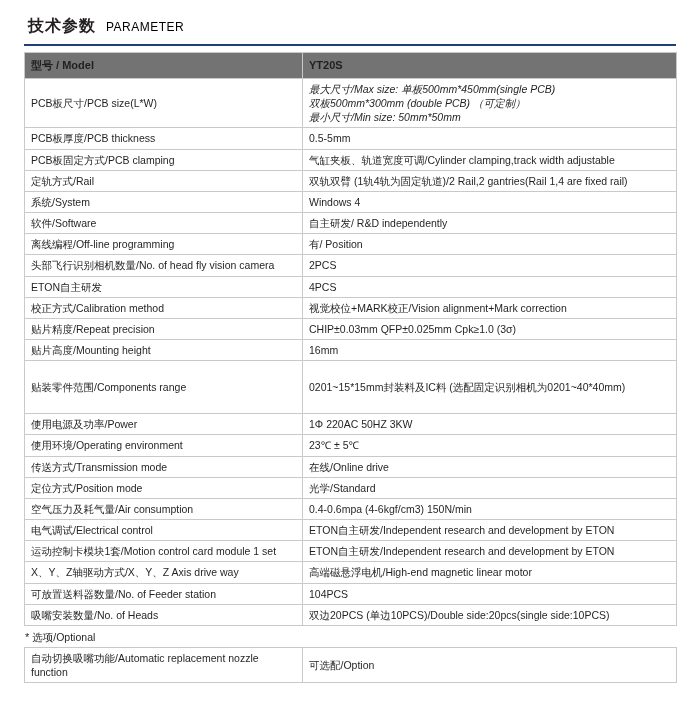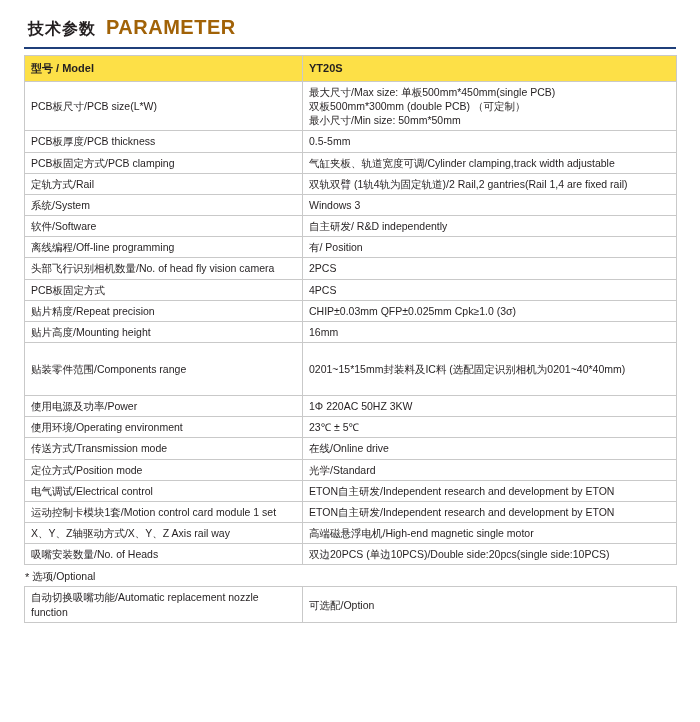--- a/index.html
+++ b/index.html
@@ -33,24 +33,24 @@
     gap: 10px;
     padding-left: 4px;
   }
   .title-cn {
     font-size: 16px;
     font-weight: bold;
     letter-spacing: 1px;
     color: #231f20;
   }
   .title-en {
-    font-size: 20px;
-    font-weight: bold;
+    font-size: 12px;
+    font-weight: normal;
     letter-spacing: 0.5px;
-    color: #a16207;
+    color: #000000;
   }
   .header-rule {
     margin-top: 7px;
     height: 2px;
     background: #1f3f7a;
     width: 100%;
   }
   
   table.spec {
     width: 100%;
@@ -62,27 +62,27 @@
   table.spec col.c1 { width: 278px; }
   table.spec col.c2 { width: 374px; }
   table.spec td, table.spec th {
     border: 1px solid #c9c9c9;
     padding: 3px 6px;
     vertical-align: middle;
     text-align: left;
     font-weight: normal;
   }
   tr.head-row th {
-    background: #fde047;
+    background: #737373;
     font-weight: bold;
     font-size: 11px;
     padding: 5px 6px;
   }
   tr.tall td { height: 46px; vertical-align: middle; }
-  .cell-lines > div { white-space: nowrap; }
+  .cell-lines > div { white-space: nowrap; font-style: italic; }
   
   .optional-bar {
     margin-top: 5px;
     margin-bottom: 2px;
     font-size: 10.5px;
     display: flex;
     align-items: center;
     gap: 3px;
     padding-left: 1px;
   }
@@ -146,37 +146,41 @@
       <tr>
         <td>PCB板固定方式/PCB clamping</td>
         <td>气缸夹板、轨道宽度可调/Cylinder clamping,track width adjustable</td>
       </tr>
       <tr>
         <td>定轨方式/Rail</td>
         <td>双轨双臂 (1轨4轨为固定轨道)/2 Rail,2 gantries(Rail 1,4 are fixed rail)</td>
       </tr>
       <tr>
         <td>系统/System</td>
-        <td>Windows 3</td>
+        <td>Windows 4</td>
       </tr>
       <tr>
         <td>软件/Software</td>
         <td>自主研发/ R&amp;D independently</td>
       </tr>
       <tr>
         <td>离线编程/Off-line programming</td>
         <td>有/ Position</td>
       </tr>
       <tr>
         <td>头部飞行识别相机数量/No. of head fly vision camera</td>
         <td>2PCS</td>
       </tr>
       <tr>
-        <td>PCB板固定方式</td>
+        <td>ETON自主研发</td>
         <td>4PCS</td>
+      </tr>
+      <tr>
+        <td>校正方式/Calibration method</td>
+        <td>视觉校位+MARK校正/Vision alignment+Mark correction</td>
       </tr>
       <tr>
         <td>贴片精度/Repeat precision</td>
         <td>CHIP±0.03mm  QFP±0.025mm  Cpk≥1.0 (3σ)</td>
       </tr>
       <tr>
         <td>贴片高度/Mounting height</td>
         <td>16mm</td>
       </tr>
 
@@ -195,30 +199,38 @@
       </tr>
       <tr>
         <td>传送方式/Transmission mode</td>
         <td>在线/Online drive</td>
       </tr>
       <tr>
         <td>定位方式/Position mode</td>
         <td>光学/Standard</td>
       </tr>
       <tr>
+        <td>空气压力及耗气量/Air consumption</td>
+        <td>0.4-0.6mpa (4-6kgf/cm3)  150N/min</td>
+      </tr>
+      <tr>
         <td>电气调试/Electrical control</td>
         <td>ETON自主研发/Independent research and development by ETON</td>
       </tr>
       <tr>
         <td>运动控制卡模块1套/Motion control card module 1 set</td>
         <td>ETON自主研发/Independent research and development by ETON</td>
       </tr>
       <tr>
-        <td>X、Y、Z轴驱动方式/X、Y、Z Axis rail way</td>
-        <td>高端磁悬浮电机/High-end magnetic single motor</td>
+        <td>X、Y、Z轴驱动方式/X、Y、Z Axis drive way</td>
+        <td>高端磁悬浮电机/High-end magnetic linear motor</td>
+      </tr>
+      <tr>
+        <td>可放置送料器数量/No. of Feeder station</td>
+        <td>104PCS</td>
       </tr>
       <tr>
         <td>吸嘴安装数量/No. of Heads</td>
         <td>双边20PCS (单边10PCS)/Double side:20pcs(single side:10PCS)</td>
       </tr>
     </tbody>
   </table>
 
   <div class="optional-bar">
     <span class="star">*</span>

